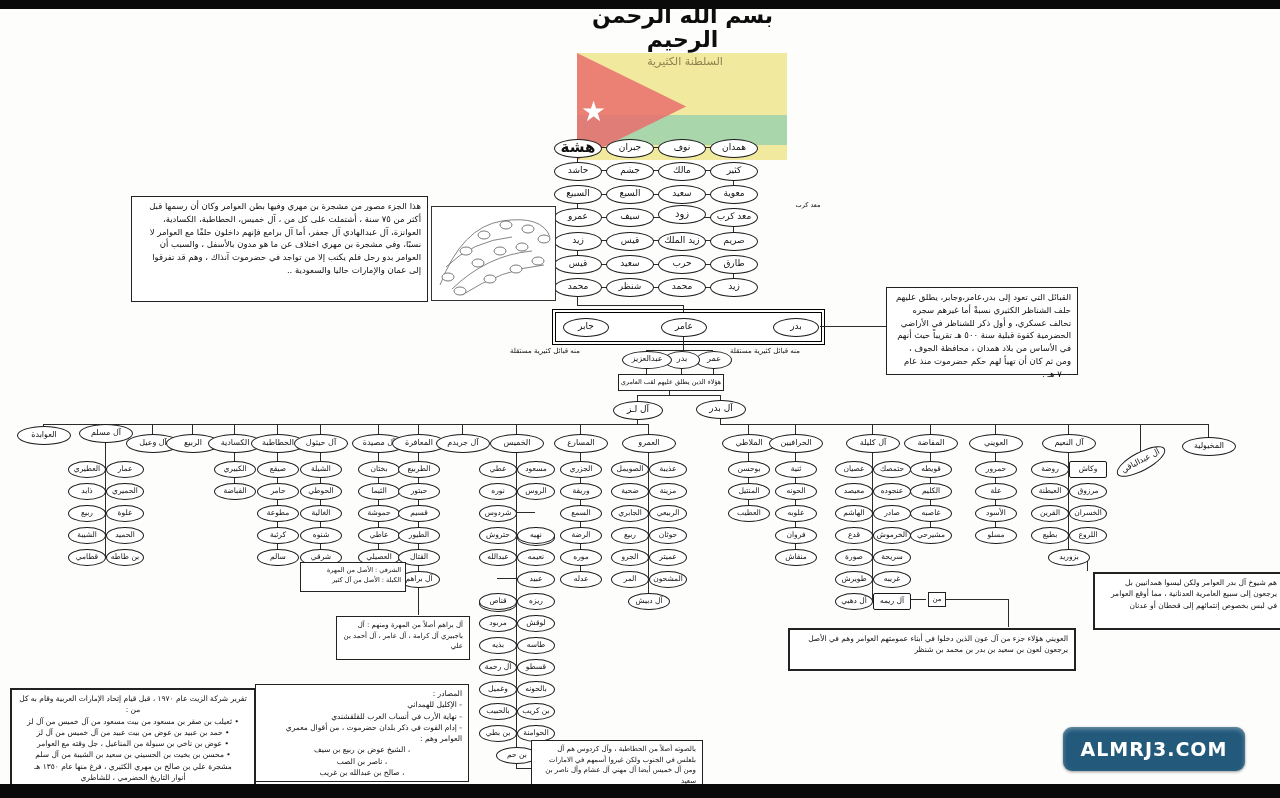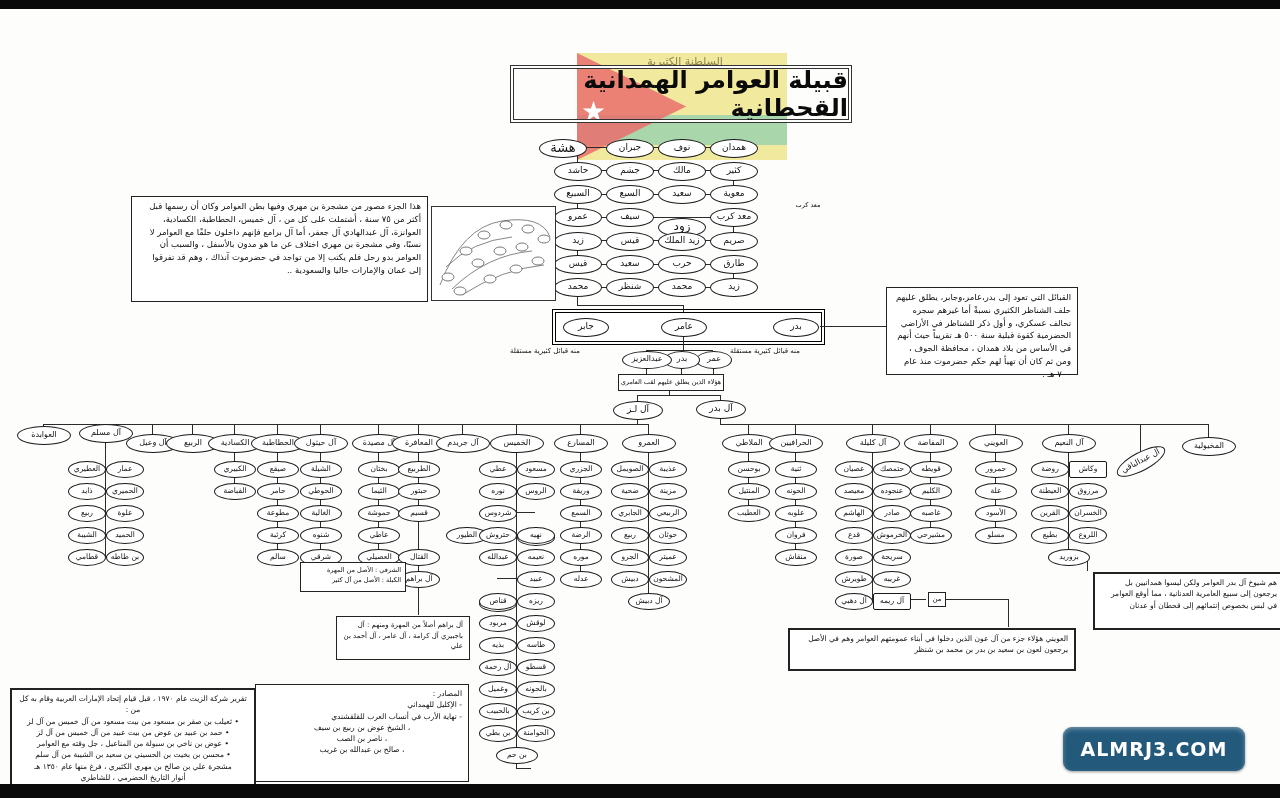--- a/index.html
+++ b/index.html
@@ -43,24 +43,22 @@
 <div id="canvas">
   <div class="bar" style="top:0;height:9px"></div>
   <div class="bar" style="top:784;height:14px;top:784px"></div>
 
   <div class="flag" style="background: rgb(241, 234, 158);">
     <div class="green" style="background: rgb(169, 215, 171);"></div>
     <div class="tri" style="background: rgb(234, 109, 109);"></div>
     <div class="star">★</div>
   </div>
 
+  <div class="bism">بسم الله الرحمن الرحيم</div>
   <div class="sultan">السلطنة الكثيرية</div>
-  <div class="titlebox">
-    <span>قبيلة العوامر الهمدانية القحطانية</span>
-  </div>
 
   <div class="sketch">
     <svg width="123" height="93" viewBox="0 0 123 93">
       <g stroke="#666" fill="none" stroke-width="0.8">
         <path d="M8,78 Q30,20 70,14 T118,30"></path>
         <path d="M14,60 Q40,34 80,30"></path>
         <path d="M20,82 Q55,48 100,44"></path>
         <path d="M30,88 Q70,62 112,58"></path>
       </g>
       <g stroke="#555" fill="#fff" stroke-width="0.8">
@@ -107,47 +105,49 @@
     <div>• حمد بن عبيد بن عوض من بيت عبيد من آل خميس من آل لز</div>
     <div>• عوض بن ناخي بن سبولة من المناعيل ، جل وقته مع العوامر</div>
     <div>• محسن بن بخيت بن الحسيني بن سعيد بن الشيبة من آل سلم</div>
     <div>مشجرة علي بن صالح بن مهري الكثيري ، فرغ منها عام ١٣٥٠ هـ</div>
     <div>أنوار التاريخ الحضرمي ، للشاطري</div>
   </div>
   <div class="tbox" style="left:255px;top:684px;width:200px;height:90px;font-size:7.5px">
     <div>المصادر :</div>
     <div>- الإكليل للهمداني</div>
     <div>- نهاية الأرب في أنساب العرب للقلقشندي</div>
+    <div>- إدام القوت في ذكر بلدان حضرموت ، من أقوال معمري العوامر وهم :</div>
     <div style="text-align:center">، الشيخ عوض بن ربيع بن سيف</div>
     <div style="text-align:center">، ناصر بن الصب</div>
     <div style="text-align:center">، صالح بن عبدالله بن غريب</div>
   </div>
+  <div class="tbox" style="left:531px;top:740px;width:158px;height:38px;font-size:7px">بالصوته أصلاً من الحطاطبة ، وآل كردوس هم آل بلعلس في الجنوب ولكن غيروا أسمهم في الامارات ومن آل خميس أيضا آل مهني آل عشام وآل ناصر بن سعيد</div>
 
   <div class="wm">ALMRJ3.COM</div>
 <div class="cline" style="left: 577px; top: 147px; width: 156px; height: 1px;"></div>
     <div class="node" dir="rtl" style="left: 710px; top: 138.5px; width: 46px; height: 17px; font-size: 9px; line-height: 15px;">همدان</div>
     <div class="node" dir="rtl" style="left: 658px; top: 138.5px; width: 46px; height: 17px; font-size: 9px; line-height: 15px;">نوف</div>
     <div class="node" dir="rtl" style="left: 606px; top: 138.5px; width: 46px; height: 17px; font-size: 9px; line-height: 15px;">جبران</div>
-    <div class="node" dir="rtl" style="left: 539px; top: 138.5px; width: 46px; height: 17px; font-size: 13px; line-height: 15px;">هشة</div>
+    <div class="node" dir="rtl" style="left: 554px; top: 138.5px; width: 46px; height: 17px; font-size: 15px; line-height: 15px; font-weight: bold;">هشة</div>
     <div class="cline" style="left: 577px; top: 155px; width: 1px; height: 7.33px;"></div>
     <div class="cline" style="left: 577px; top: 170px; width: 156px; height: 1px;"></div>
     <div class="node" dir="rtl" style="left: 710px; top: 161.83px; width: 46px; height: 17px; font-size: 9px; line-height: 15px;">كثير</div>
     <div class="node" dir="rtl" style="left: 658px; top: 161.83px; width: 46px; height: 17px; font-size: 9px; line-height: 15px;">مالك</div>
     <div class="node" dir="rtl" style="left: 606px; top: 161.83px; width: 46px; height: 17px; font-size: 9px; line-height: 15px;">جشم</div>
     <div class="node" dir="rtl" style="left: 554px; top: 161.83px; width: 46px; height: 17px; font-size: 9px; line-height: 15px;">حاشد</div>
     <div class="cline" style="left: 733px; top: 178.33px; width: 1px; height: 7.33px;"></div>
     <div class="cline" style="left: 577px; top: 194px; width: 156px; height: 1px;"></div>
     <div class="node" dir="rtl" style="left: 710px; top: 185.16px; width: 46px; height: 17px; font-size: 9px; line-height: 15px;">معوية</div>
     <div class="node" dir="rtl" style="left: 658px; top: 185.16px; width: 46px; height: 17px; font-size: 9px; line-height: 15px;">سعيد</div>
     <div class="node" dir="rtl" style="left: 606px; top: 185.16px; width: 46px; height: 17px; font-size: 9px; line-height: 15px;">السبع</div>
     <div class="node" dir="rtl" style="left: 554px; top: 185.16px; width: 46px; height: 17px; font-size: 9px; line-height: 15px;">السبيع</div>
     <div class="cline" style="left: 577px; top: 201.66px; width: 1px; height: 7.33px;"></div>
     <div class="cline" style="left: 577px; top: 217px; width: 156px; height: 1px;"></div>
     <div class="node" dir="rtl" style="left: 710px; top: 208.49px; width: 46px; height: 17px; font-size: 9px; line-height: 15px;">معد كرب</div>
-    <div class="node" dir="rtl" style="left: 658px; top: 218px; width: 46px; height: 17px; font-size: 12px; line-height: 15px;">زود</div>
+    <div class="node" dir="rtl" style="left: 658px; top: 205px; width: 46px; height: 17px; font-size: 10px; line-height: 15px;">زود</div>
     <div class="node" dir="rtl" style="left: 606px; top: 208.49px; width: 46px; height: 17px; font-size: 9px; line-height: 15px;">سيف</div>
     <div class="node" dir="rtl" style="left: 554px; top: 208.49px; width: 46px; height: 17px; font-size: 9px; line-height: 15px;">عمرو</div>
     <div class="cline" style="left: 733px; top: 224.99px; width: 1px; height: 7.33px;"></div>
     <div class="cline" style="left: 577px; top: 240px; width: 156px; height: 1px;"></div>
     <div class="node" dir="rtl" style="left: 710px; top: 231.82px; width: 46px; height: 17px; font-size: 9px; line-height: 15px;">صريم</div>
     <div class="node" dir="rtl" style="left: 658px; top: 231.82px; width: 46px; height: 17px; font-size: 9px; line-height: 15px;">زيد الملك</div>
     <div class="node" dir="rtl" style="left: 606px; top: 231.82px; width: 46px; height: 17px; font-size: 9px; line-height: 15px;">قيس</div>
     <div class="node" dir="rtl" style="left: 554px; top: 231.82px; width: 46px; height: 17px; font-size: 9px; line-height: 15px;">زيد</div>
     <div class="cline" style="left: 577px; top: 248.32px; width: 1px; height: 7.33px;"></div>
     <div class="cline" style="left: 577px; top: 264px; width: 156px; height: 1px;"></div>
@@ -238,21 +238,21 @@
     <div class="node" dir="rtl" style="left: 358px; top: 482.5px; width: 40px; height: 15px; font-size: 7.5px; line-height: 13px;">الثيما</div>
     <div class="node" dir="rtl" style="left: 358px; top: 504.5px; width: 40px; height: 15px; font-size: 7.5px; line-height: 13px;">حموشة</div>
     <div class="node" dir="rtl" style="left: 358px; top: 526.5px; width: 40px; height: 15px; font-size: 7.5px; line-height: 13px;">عاطي</div>
     <div class="node" dir="rtl" style="left: 358px; top: 548.5px; width: 40px; height: 15px; font-size: 7.5px; line-height: 13px;">العصيلي</div>
     <div class="cline" style="left: 418px; top: 424px; width: 1px; height: 10px;"></div>
     <div class="node" dir="rtl" style="left: 392px; top: 433.5px; width: 52px; height: 17px; font-size: 8px; line-height: 15px;">المعافرة</div>
     <div class="cline" style="left: 418px; top: 450px; width: 1px; height: 128px;"></div>
     <div class="node" dir="rtl" style="left: 398px; top: 460.5px; width: 40px; height: 15px; font-size: 7.5px; line-height: 13px;">الطربيع</div>
     <div class="node" dir="rtl" style="left: 398px; top: 482.5px; width: 40px; height: 15px; font-size: 7.5px; line-height: 13px;">حبتور</div>
     <div class="node" dir="rtl" style="left: 398px; top: 504.5px; width: 40px; height: 15px; font-size: 7.5px; line-height: 13px;">قسيم</div>
-    <div class="node" dir="rtl" style="left: 398px; top: 526.5px; width: 40px; height: 15px; font-size: 7.5px; line-height: 13px; margin-left: 48px;">الطيور</div>
+    <div class="node" dir="rtl" style="left: 398px; top: 526.5px; width: 40px; height: 15px; font-size: 7.5px; line-height: 13px;">الطيور</div>
     <div class="node" dir="rtl" style="left: 398px; top: 548.5px; width: 40px; height: 15px; font-size: 7.5px; line-height: 13px;">القتال</div>
     <div class="node" dir="rtl" style="left: 398px; top: 570.5px; width: 40px; height: 15px; font-size: 7.5px; line-height: 13px;">آل براهم</div>
     <div class="cline" style="left: 462px; top: 424px; width: 1px; height: 10px;"></div>
     <div class="node" dir="rtl" style="left: 436px; top: 433.5px; width: 52px; height: 17px; font-size: 8px; line-height: 15px;">آل جريدم</div>
     <div class="cline" style="left: 516px; top: 424px; width: 1px; height: 10px;"></div>
     <div class="node" dir="rtl" style="left: 490px; top: 433.5px; width: 52px; height: 17px; font-size: 8px; line-height: 15px;">الخميس</div>
     <div class="cline" style="left: 516px; top: 450px; width: 1px; height: 304px;"></div>
     <div class="cline" style="left: 497px; top: 468px; width: 38px; height: 1px;"></div>
     <div class="node" dir="rtl" style="left: 517px; top: 460.5px; width: 36px; height: 15px; font-size: 7.5px; line-height: 13px;">مسعود</div>
     <div class="node" dir="rtl" style="left: 479px; top: 460.5px; width: 36px; height: 15px; font-size: 7.5px; line-height: 13px;">عطي</div>
@@ -315,21 +315,21 @@
     <div class="node" dir="rtl" style="left: 649px; top: 504.5px; width: 36px; height: 15px; font-size: 7.5px; line-height: 13px;">الربيعي</div>
     <div class="node" dir="rtl" style="left: 611px; top: 504.5px; width: 36px; height: 15px; font-size: 7.5px; line-height: 13px;">الجابري</div>
     <div class="cline" style="left: 629px; top: 534px; width: 38px; height: 1px;"></div>
     <div class="node" dir="rtl" style="left: 649px; top: 526.5px; width: 36px; height: 15px; font-size: 7.5px; line-height: 13px;">حوثان</div>
     <div class="node" dir="rtl" style="left: 611px; top: 526.5px; width: 36px; height: 15px; font-size: 7.5px; line-height: 13px;">ربيع</div>
     <div class="cline" style="left: 629px; top: 556px; width: 38px; height: 1px;"></div>
     <div class="node" dir="rtl" style="left: 649px; top: 548.5px; width: 36px; height: 15px; font-size: 7.5px; line-height: 13px;">عميتر</div>
     <div class="node" dir="rtl" style="left: 611px; top: 548.5px; width: 36px; height: 15px; font-size: 7.5px; line-height: 13px;">الجرو</div>
     <div class="cline" style="left: 629px; top: 578px; width: 38px; height: 1px;"></div>
     <div class="node" dir="rtl" style="left: 649px; top: 570.5px; width: 36px; height: 15px; font-size: 7.5px; line-height: 13px;">المشحون</div>
-    <div class="node" dir="rtl" style="left: 611px; top: 570.5px; width: 36px; height: 15px; font-size: 7.5px; line-height: 13px;">دبيش</div>
+    <div class="node" dir="rtl" style="left: 611px; top: 570.5px; width: 36px; height: 15px; font-size: 7.5px; line-height: 13px;">المر</div>
     <div class="node" dir="rtl" style="left: 628px; top: 592.5px; width: 40px; height: 15px; font-size: 7.5px; line-height: 13px;">آل دبيش</div>
     <div class="cline" style="left: 748px; top: 424px; width: 1px; height: 10px;"></div>
     <div class="node" dir="rtl" style="left: 722px; top: 433.5px; width: 52px; height: 17px; font-size: 8px; line-height: 15px;">الملاطي</div>
     <div class="cline" style="left: 748px; top: 450px; width: 1px; height: 62px;"></div>
     <div class="node" dir="rtl" style="left: 728px; top: 460.5px; width: 40px; height: 15px; font-size: 7.5px; line-height: 13px;">بوحسن</div>
     <div class="node" dir="rtl" style="left: 728px; top: 482.5px; width: 40px; height: 15px; font-size: 7.5px; line-height: 13px;">المنتيل</div>
     <div class="node" dir="rtl" style="left: 728px; top: 504.5px; width: 40px; height: 15px; font-size: 7.5px; line-height: 13px;">العطيب</div>
     <div class="cline" style="left: 795px; top: 424px; width: 1px; height: 10px;"></div>
     <div class="node" dir="rtl" style="left: 769px; top: 433.5px; width: 52px; height: 17px; font-size: 8px; line-height: 15px;">الحرافيين</div>
     <div class="cline" style="left: 795px; top: 450px; width: 1px; height: 106px;"></div>

